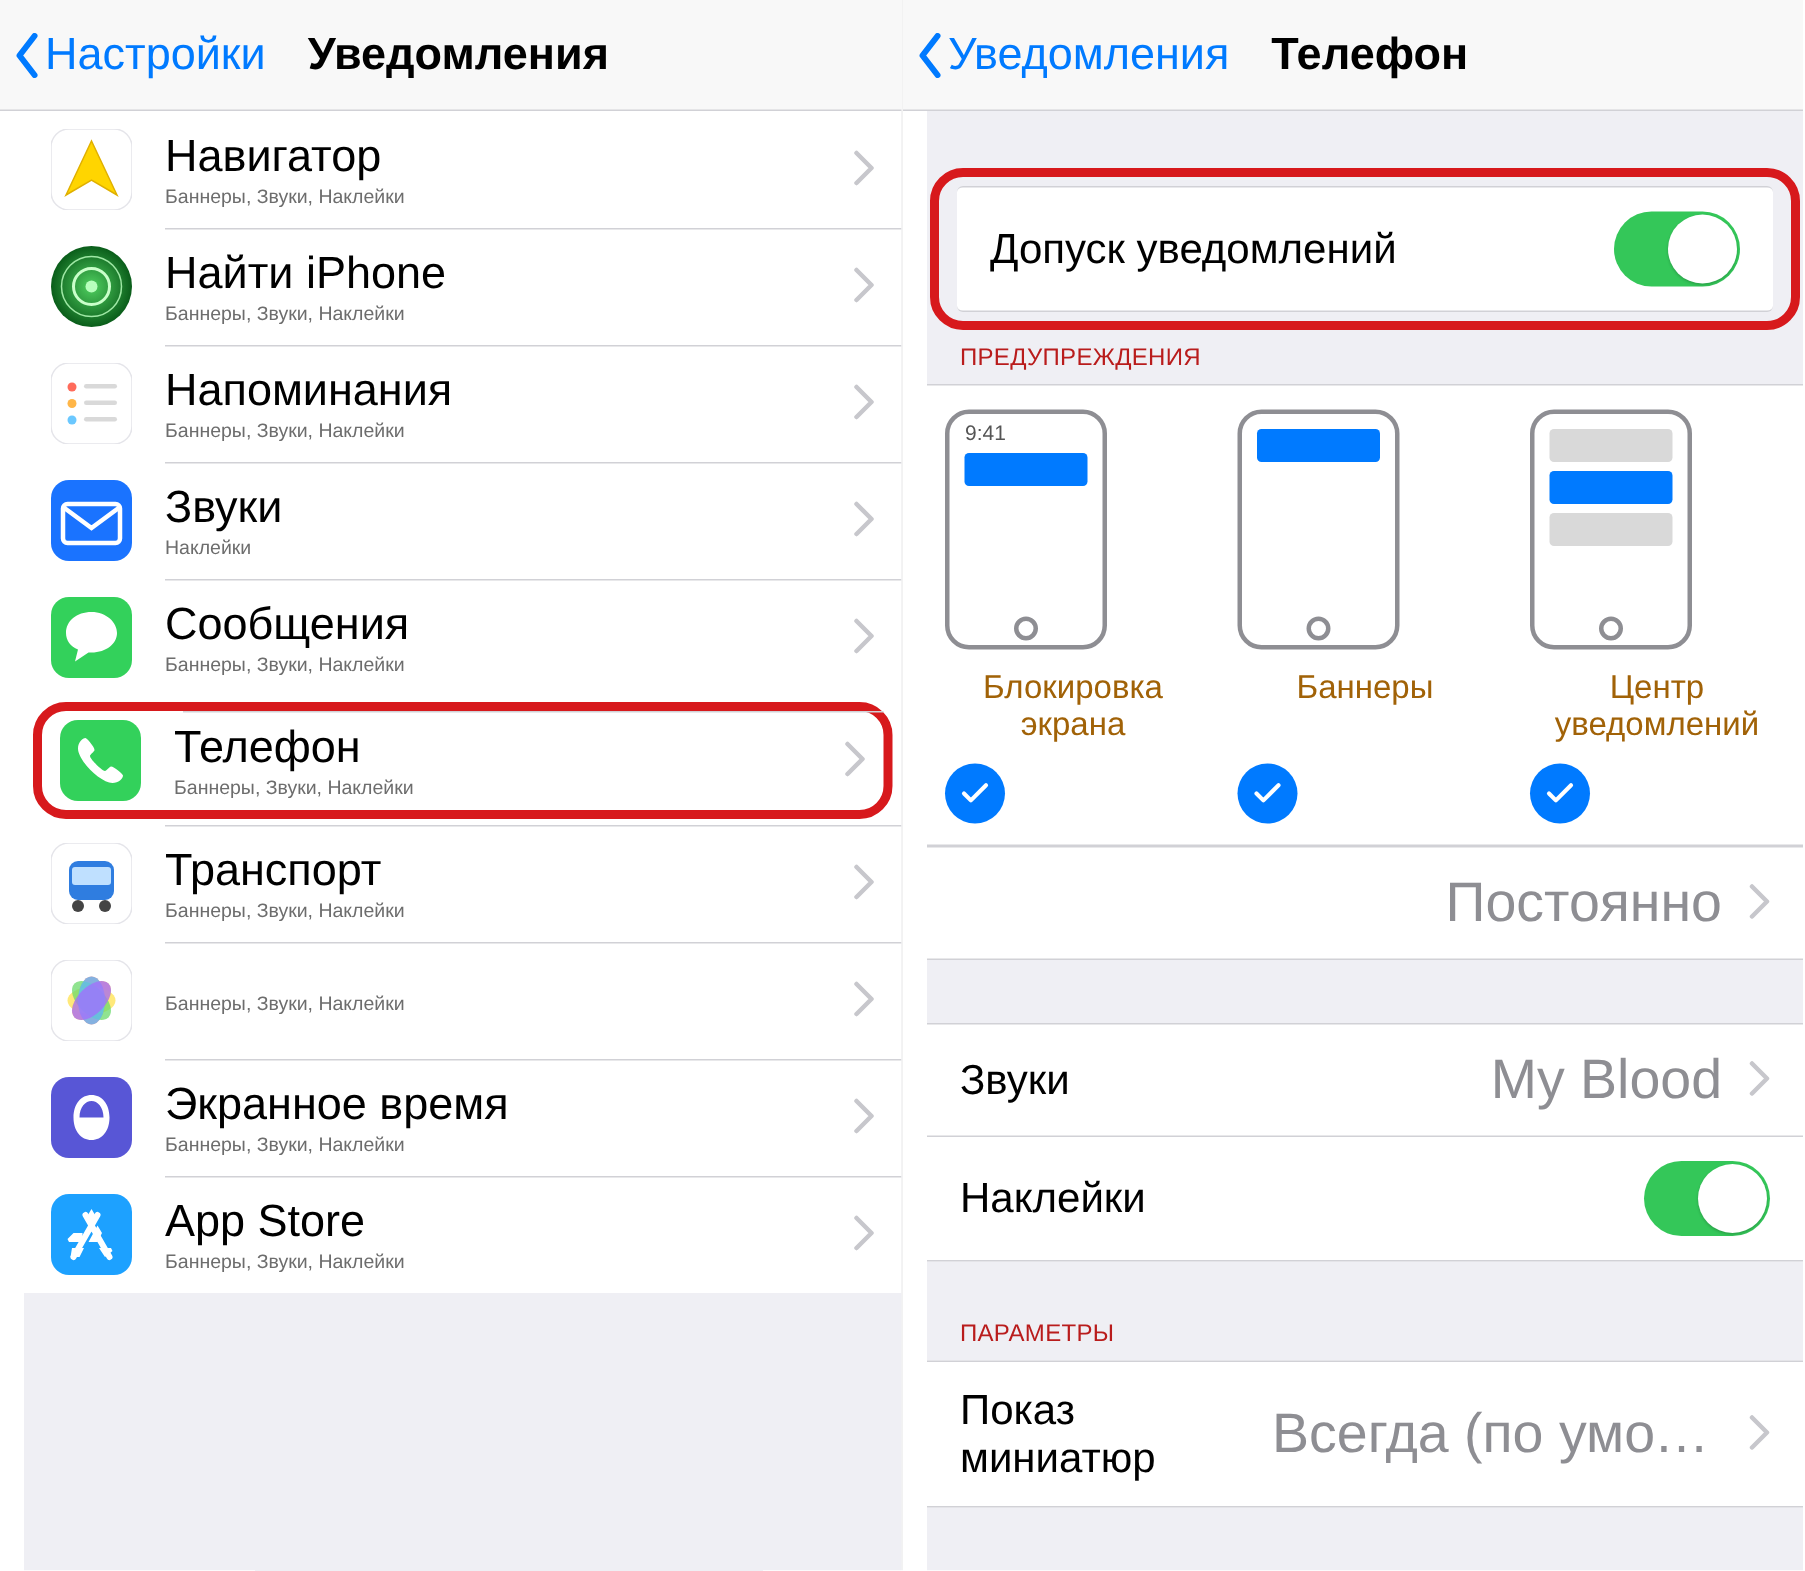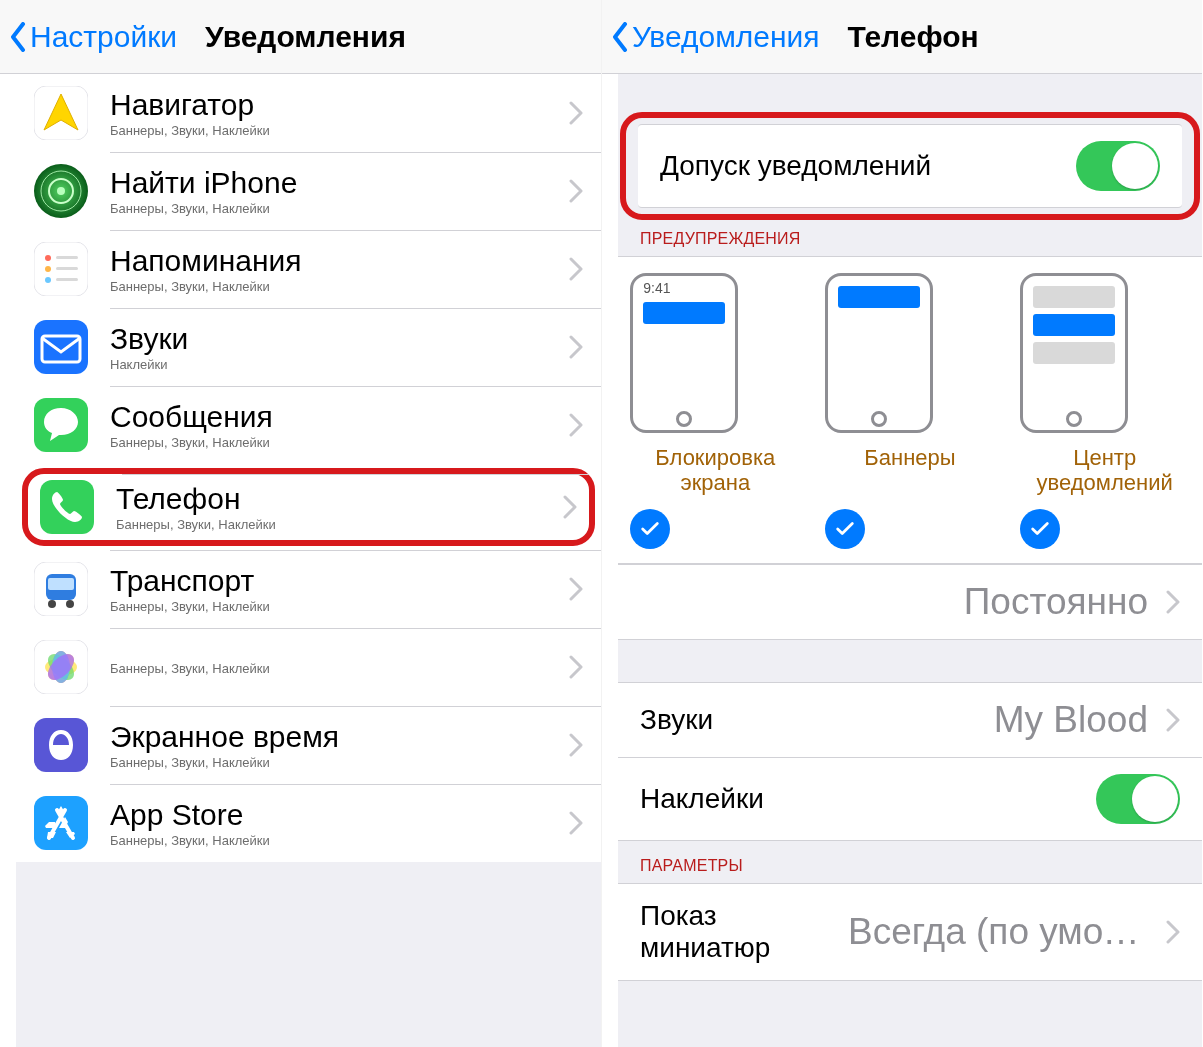--- a/index.html
+++ b/index.html
@@ -420,21 +420,21 @@
             <path d="M2 2l10 10L2 22" stroke="#c7c7cc" stroke-width="3" fill="none" stroke-linecap="round" stroke-linejoin="round"></path>
           </svg>
       </span>
     </div>
     <div class="cell">
       <span>Наклейки</span>
       <span class="spacer"></span>
       <div class="switch"></div>
     </div>
 
-    <div class="section-label" style="padding-top:16px;">ПАРАМЕТРЫ</div>
+    <div class="section-label" style="padding-top:40px;">ПАРАМЕТРЫ</div>
 
     <div class="cell">
       <span>Показ миниатюр</span>
       <span class="spacer"></span>
       <span class="value">Всегда (по умолчани…</span>
       <span class="disclosure">
         <svg viewBox="0 0 14 24">
             <path d="M2 2l10 10L2 22" stroke="#c7c7cc" stroke-width="3" fill="none" stroke-linecap="round" stroke-linejoin="round"></path>
           </svg>
       </span>

